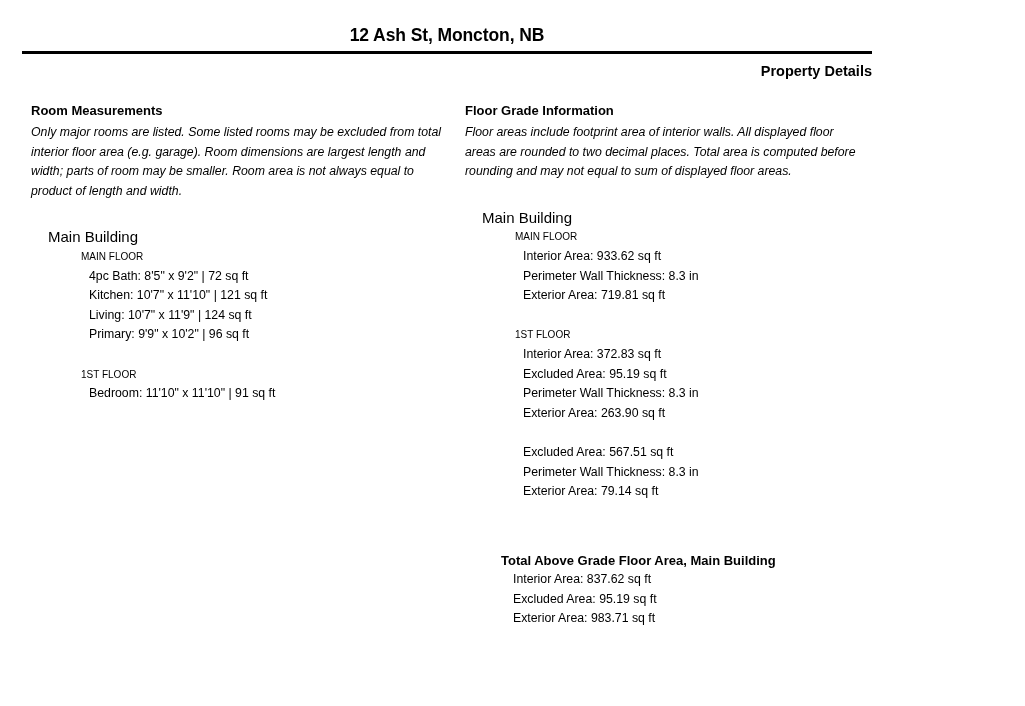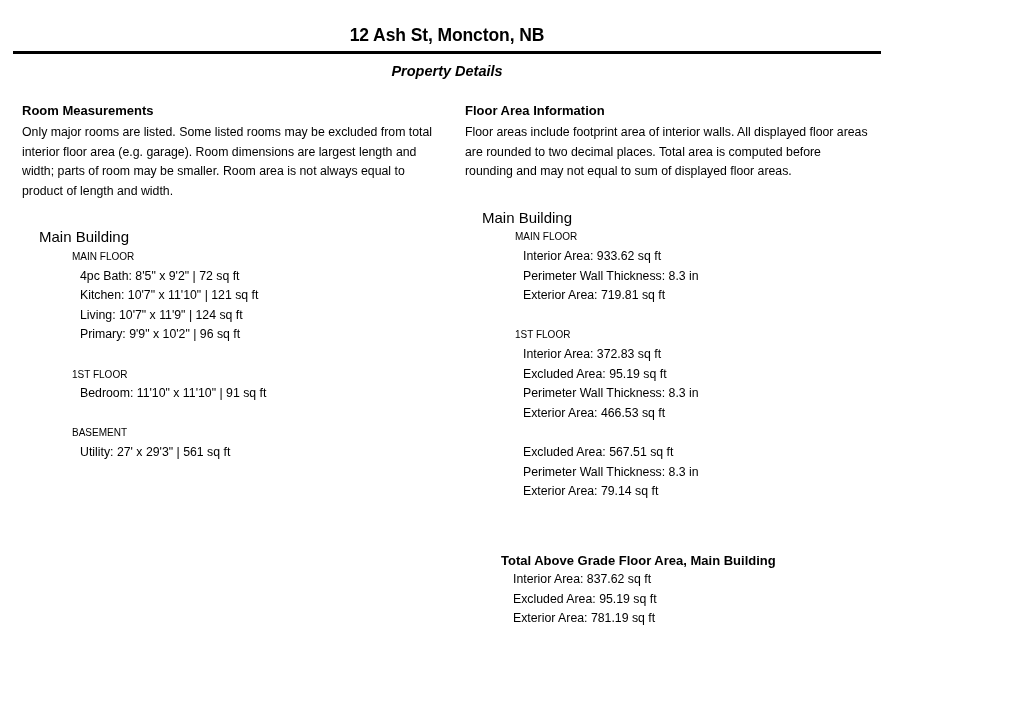--- a/index.html
+++ b/index.html
@@ -13,44 +13,43 @@
     height: 706px;
     font-family: "Liberation Sans", sans-serif;
     color: #000000;
     -webkit-font-smoothing: antialiased;
   }
   .page {
     position: relative;
     width: 894px;
     height: 706px;
     box-sizing: border-box;
-    padding: 0 13px;
+    padding: 0 22px;
   }
   
   .doc-title {
     text-align: center;
     font-size: 17.5px;
     font-weight: bold;
     letter-spacing: -0.1px;
     padding-top: 24px;
     line-height: 22px;
   }
   .title-rule {
     border: 0;
     border-top: 3px solid #000;
     margin: 5px 0 0 0;
     width: 100%;
   }
   .doc-subtitle {
-    text-align: center;
+    text-align: right;
     font-size: 14.5px;
     font-weight: bold;
     line-height: 20px;
     padding-top: 7px;
-    font-style: italic;
   }
   
   .columns {
     display: flex;
     margin-top: 21px;
     padding: 0 9px;
     box-sizing: border-box;
   }
   .col {
     width: 50%;
@@ -62,20 +61,21 @@
   .col-heading {
     font-size: 13px;
     font-weight: bold;
     line-height: 17px;
     margin-bottom: 4px;
   }
   .col-desc {
     font-size: 12.3px;
     line-height: 19.6px;
     max-width: 478px;
+    font-style: italic;
   }
   
   .building {
     margin-top: 26px;
   }
   .building-name {
     font-size: 15px;
     font-weight: normal;
     line-height: 19.6px;
     margin-left: 17px;
@@ -131,60 +131,56 @@
               <div class="floor-name">MAIN FLOOR</div>
               <div class="entry">4pc Bath: 8'5" x 9'2" | 72 sq ft</div>
               <div class="entry">Kitchen: 10'7" x 11'10" | 121 sq ft</div>
               <div class="entry">Living: 10'7" x 11'9" | 124 sq ft</div>
               <div class="entry">Primary: 9'9" x 10'2" | 96 sq ft</div>
             </div>
             <div class="floor">
               <div class="floor-name">1ST FLOOR</div>
               <div class="entry">Bedroom: 11'10" x 11'10" | 91 sq ft</div>
             </div>
-            <div class="floor">
-              <div class="floor-name">BASEMENT</div>
-              <div class="entry">Utility: 27' x 29'3" | 561 sq ft</div>
-            </div>
           </div>
       </div>
     </div>
 
     <div class="col right">
-      <div class="col-heading">Floor Area Information</div>
+      <div class="col-heading">Floor Grade Information</div>
       <div class="col-desc">Floor areas include footprint area of interior walls. All displayed floor areas are rounded to two decimal places. Total area is computed before rounding and may not equal to sum of displayed floor areas.</div>
 
       <div class="building">
         <div class="building-name">Main Building</div>
         <div>
             <div class="floor">
               <div class="floor-name">MAIN FLOOR</div>
               <div class="entry">Interior Area: 933.62 sq ft</div>
               <div class="entry">Perimeter Wall Thickness: 8.3 in</div>
               <div class="entry">Exterior Area: 719.81 sq ft</div>
             </div>
             <div class="floor">
               <div class="floor-name">1ST FLOOR</div>
               <div class="entry">Interior Area: 372.83 sq ft</div>
               <div class="entry">Excluded Area: 95.19 sq ft</div>
               <div class="entry">Perimeter Wall Thickness: 8.3 in</div>
-              <div class="entry">Exterior Area: 466.53 sq ft</div>
+              <div class="entry">Exterior Area: 263.90 sq ft</div>
             </div>
             <div class="floor">
               <div class="entry">Excluded Area: 567.51 sq ft</div>
               <div class="entry">Perimeter Wall Thickness: 8.3 in</div>
               <div class="entry">Exterior Area: 79.14 sq ft</div>
             </div>
           </div>
       </div>
 
       <div class="total-block">
         <div class="total-title">Total Above Grade Floor Area, Main Building</div>
         <div>
             <div class="entry">Interior Area: 837.62 sq ft</div>
             <div class="entry">Excluded Area: 95.19 sq ft</div>
-            <div class="entry">Exterior Area: 781.19 sq ft</div>
+            <div class="entry">Exterior Area: 983.71 sq ft</div>
           </div>
       </div>
     </div>
 
   </div>
 </div>
 
 </body></html>

